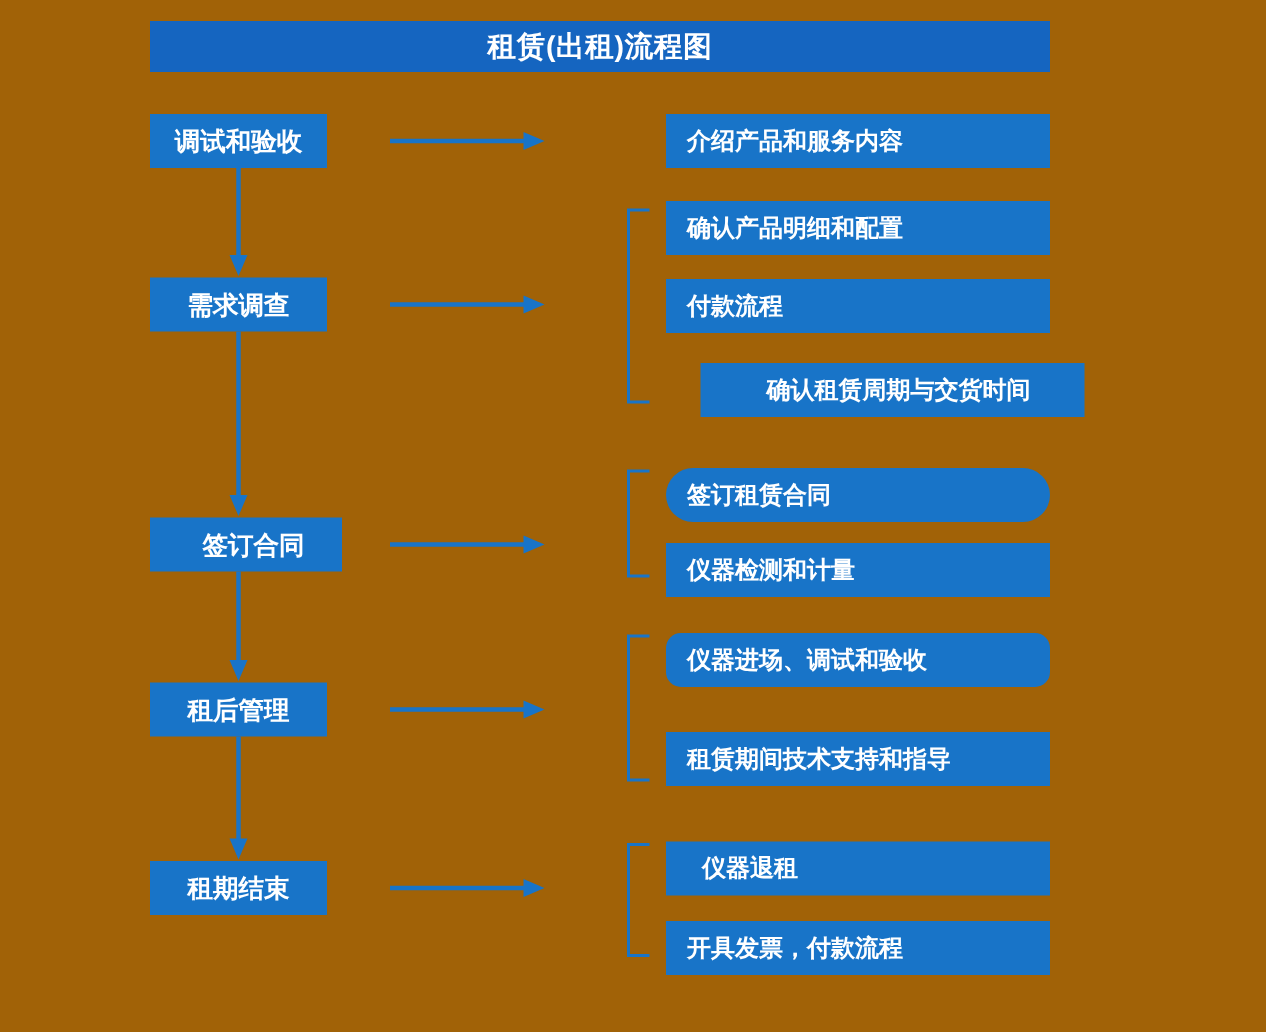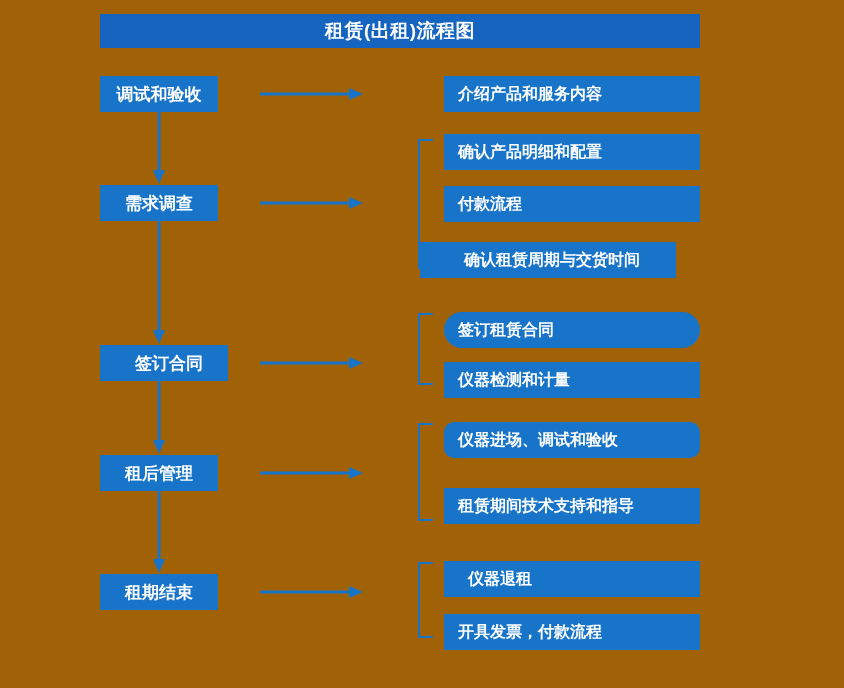--- a/index.html
+++ b/index.html
@@ -172,21 +172,21 @@
   <div class="detail-box" style="left:444px; top:76px; width:256px;">
     <span>介绍产品和服务内容</span>
   </div>
 
   <div class="detail-box" style="left:444px; top:134px; width:256px;">
     <span>确认产品明细和配置</span>
   </div>
   <div class="detail-box" style="left:444px; top:186px; width:256px;">
     <span>付款流程</span>
   </div>
-  <div class="detail-box" style="left:420px; top:242px; width:256px;padding-left:44px;">
+  <div class="detail-box" style="left:467px; top:242px; width:256px;padding-left:44px;">
     <span>确认租赁周期与交货时间</span>
   </div>
 
   <div class="detail-box" style="left:444px; top:312px; width:256px;border-radius:18px;">
     <span>签订租赁合同</span>
   </div>
   <div class="detail-box" style="left:444px; top:362px; width:256px;">
     <span>仪器检测和计量</span>
   </div>
 

